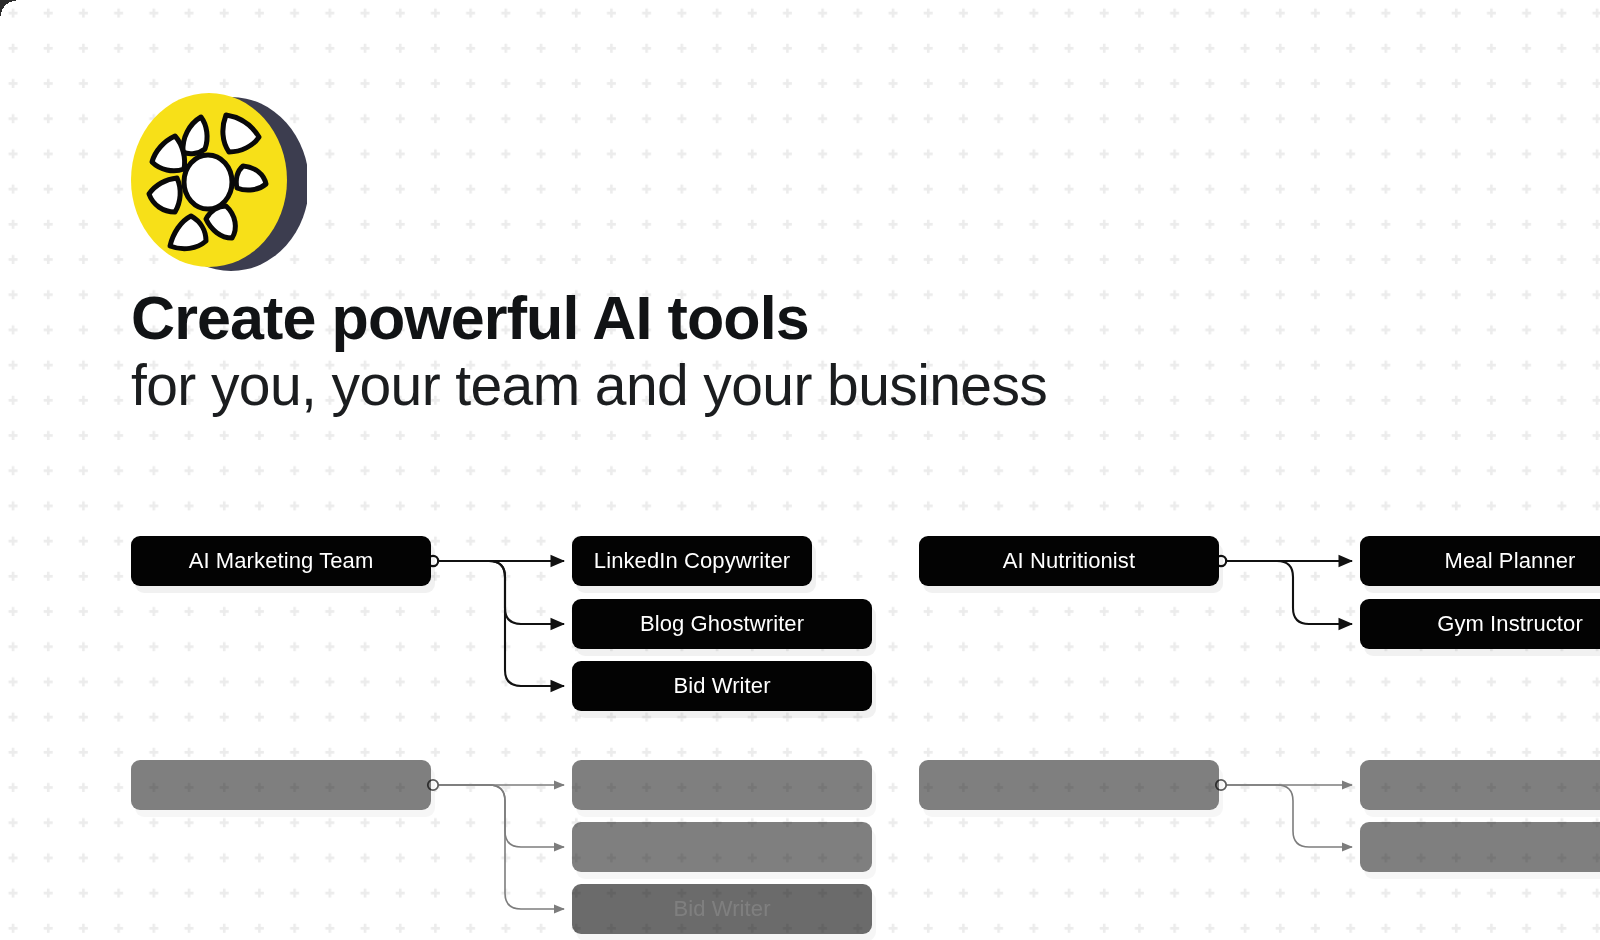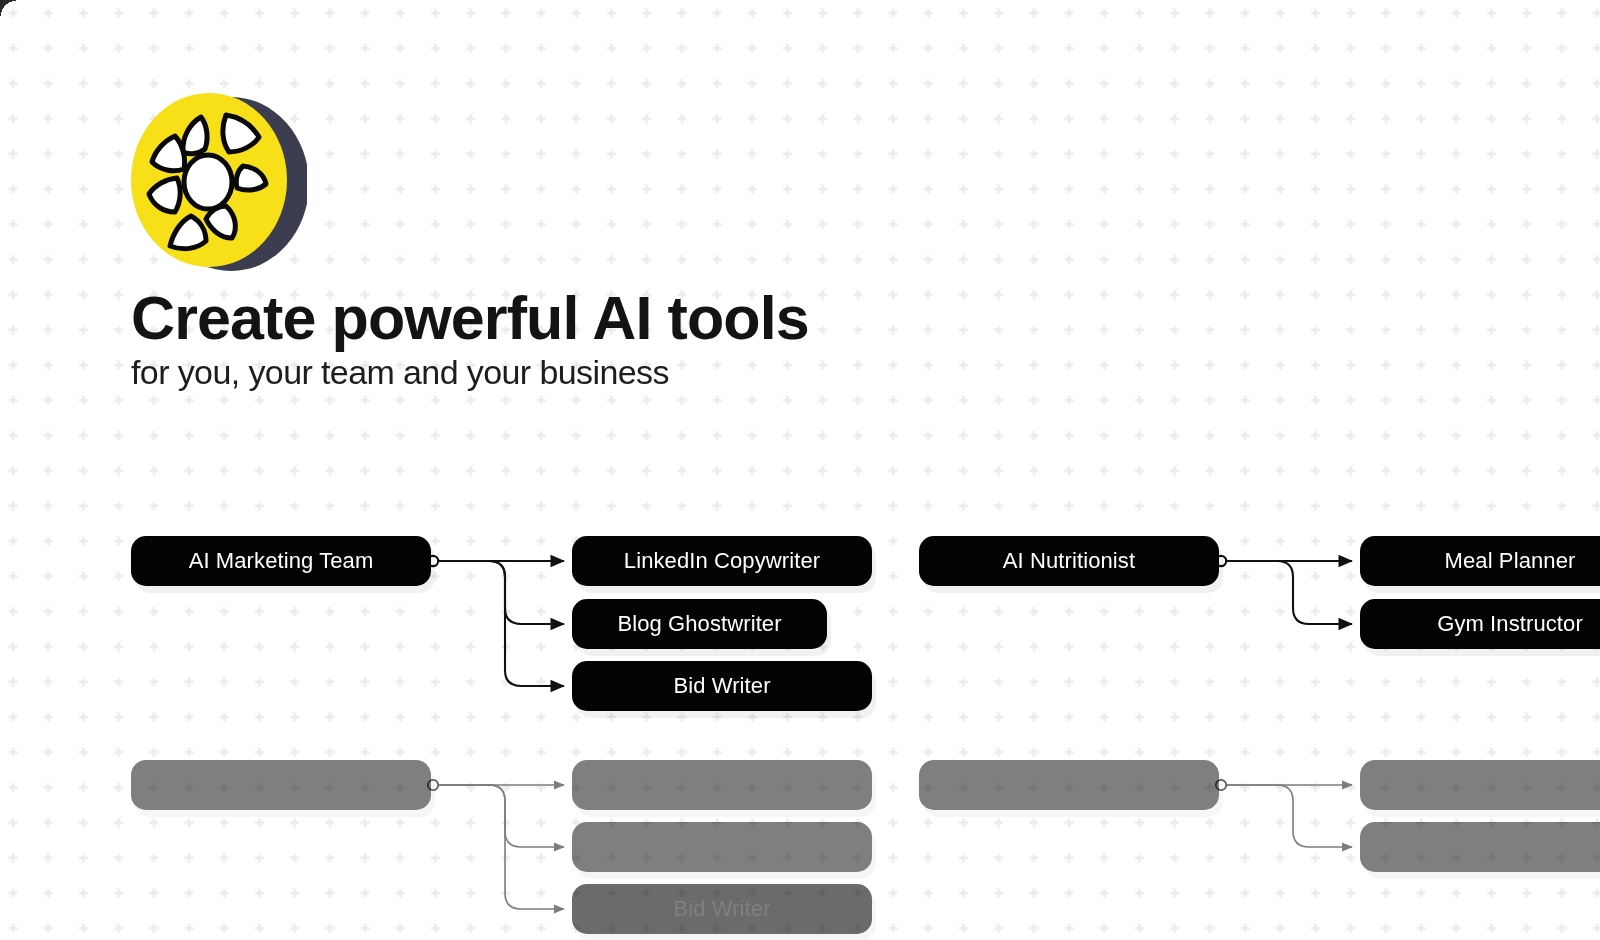--- a/index.html
+++ b/index.html
@@ -43,31 +43,31 @@
   }
 
   .hero { position:absolute; left:131px; top:92px; z-index:10; }
   .logo { width:176px; height:180px; display:block; }
   .title {
     margin-top:14px;
     font-size:61px; font-weight:700; letter-spacing:-0.9px;
     color:#111315; line-height:1.06; white-space:nowrap;
   }
   .subtitle {
-    font-size:34px; font-weight:400; letter-spacing:-0.6px;
+    font-size:57px; font-weight:400; letter-spacing:-0.6px;
     color:#1b1d1f; line-height:1.15; white-space:nowrap;
     margin-top:2px;
   }
 
   .flow { position:absolute; inset:0; z-index:20; }
 
   .node {
     position:absolute;
     height:50px;
-    border-radius:15px;
+    border-radius:9px;
     display:flex; align-items:center; justify-content:center;
     color:#ffffff;
     font-size:22px;
     letter-spacing:0.1px;
     white-space:nowrap;
     overflow:hidden;
   }
   .node.dark {
     background:#030303;
     box-shadow: 4px 7px 0 0 rgba(0,0,0,0.055);
@@ -143,24 +143,24 @@
           <circle cx="433" cy="785" r="5.2" fill="#ffffff" stroke="#5e5e5e" stroke-width="1.8"></circle>
           <path d="M 1221 785 L 1352 785" fill="none" stroke="#7d7d7d" stroke-width="1.6" marker-end="url(#arrowGrey)"></path>
           <path d="M 1221 785 L 1277 785 Q 1293 785 1293 801 L 1293 831 Q 1293 847 1309 847 L 1352 847" fill="none" stroke="#7d7d7d" stroke-width="1.6" marker-end="url(#arrowGrey)"></path>
           <circle cx="1221" cy="785" r="5.2" fill="#ffffff" stroke="#5e5e5e" stroke-width="1.8"></circle>
         </g>
     </svg>
     <div id="node-layer">
         <div class="node dark" style="left: 131px; top: 536px; width: 300px;">
           <span class="node-label">AI Marketing Team</span>
         </div>
-        <div class="node dark" style="left: 572px; top: 536px; width: 300px;">
+        <div class="node dark" style="left: 572px; top: 536px; width: 240px;">
           <span class="node-label">LinkedIn Copywriter</span>
         </div>
-        <div class="node dark" style="left: 572px; top: 599px; width: 255px;">
+        <div class="node dark" style="left: 572px; top: 599px; width: 300px;">
           <span class="node-label">Blog Ghostwriter</span>
         </div>
         <div class="node dark" style="left: 572px; top: 661px; width: 300px;">
           <span class="node-label">Bid Writer</span>
         </div>
         <div class="node dark" style="left: 919px; top: 536px; width: 300px; align-items: center;">
           <span class="node-label">AI Nutritionist</span>
         </div>
         <div class="node dark" style="left: 1360px; top: 536px; width: 300px;">
           <span class="node-label">Meal Planner</span>

